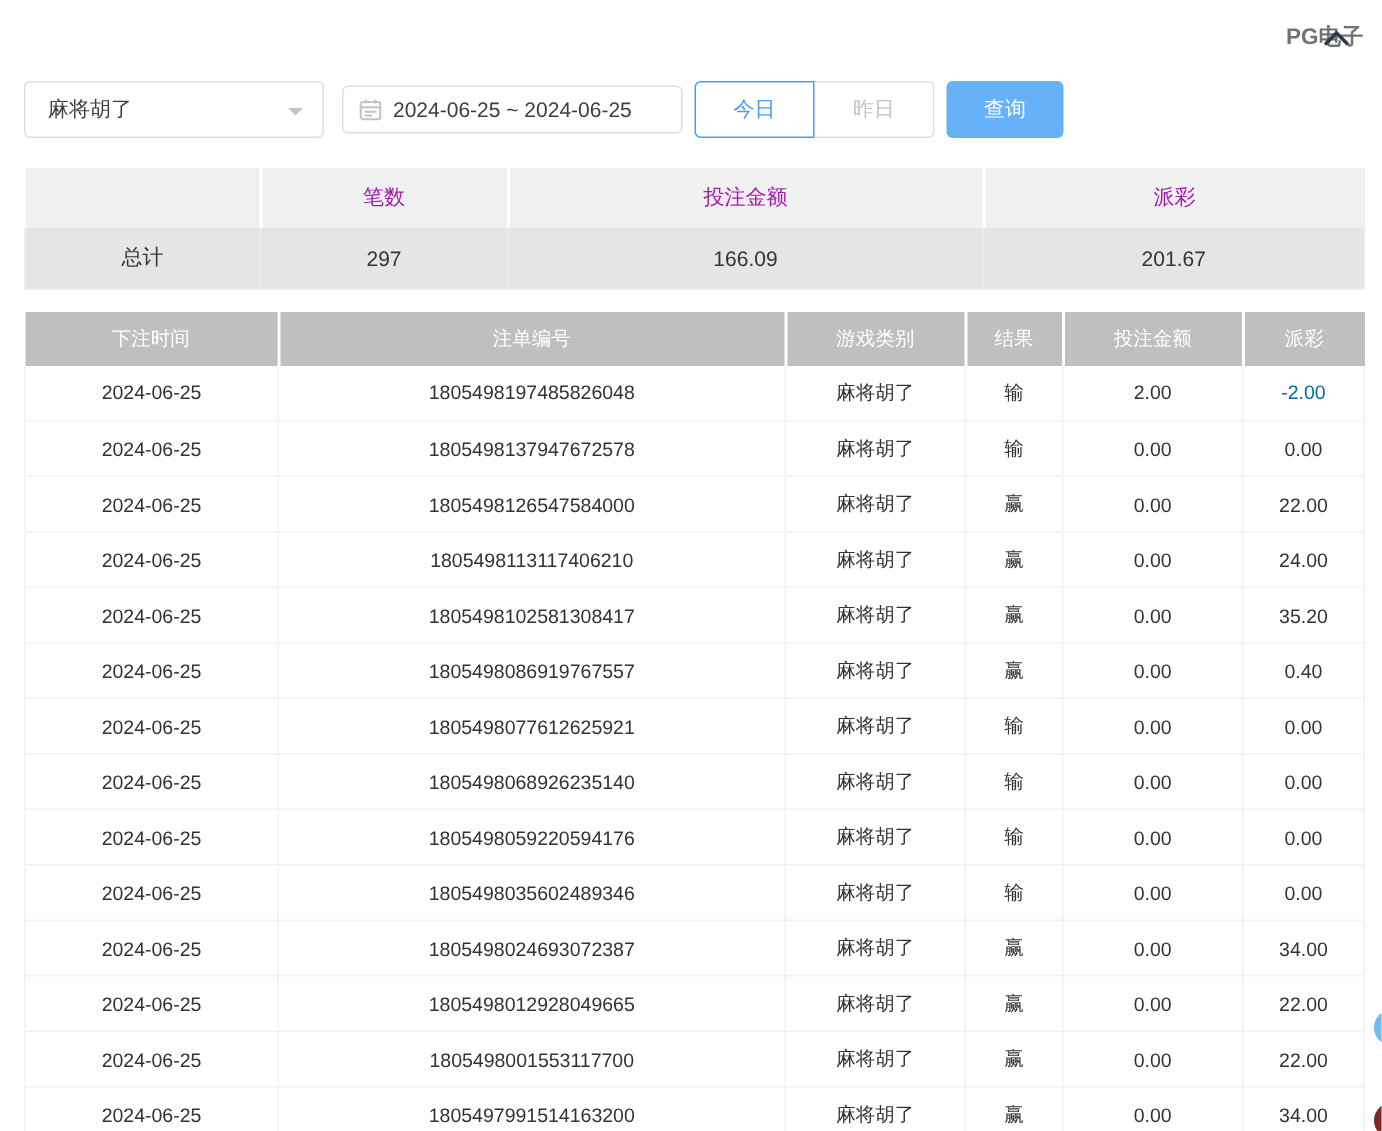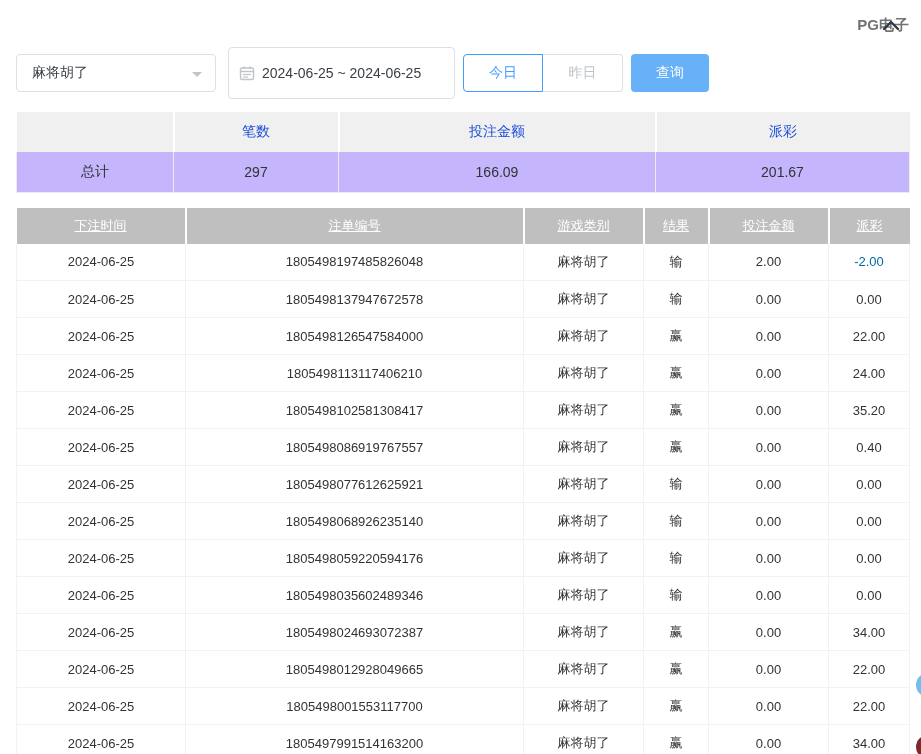--- a/index.html
+++ b/index.html
@@ -16,48 +16,48 @@
 
   
   .filters { display: flex; align-items: center; margin-top: 16px; height: 38px; }
   .select-box { position: relative; width: 200px; height: 38px; border: 1px solid #dcdfe6;
     border-radius: 4px; background: #fff; display: flex; align-items: center;
     padding: 0 30px 0 15px; cursor: pointer; }
   .select-value { font-size: 14px; color: #3a3f45; }
   .select-caret { position: absolute; right: 13px; top: 17px; width: 0; height: 0;
     border-left: 5px solid transparent; border-right: 5px solid transparent;
     border-top: 5px solid #c0c4cc; }
-  .date-box { width: 227px; height: 52px; border: 1px solid #dcdfe6; border-radius: 4px;
+  .date-box { width: 227px; height: 32px; border: 1px solid #dcdfe6; border-radius: 4px;
     margin-left: 12px; display: flex; align-items: center; padding: 0 10px; cursor: pointer; }
   .cal-icon { width: 16px; height: 16px; margin-right: 7px; flex: 0 0 auto; }
   .date-value { font-size: 14px; color: #3a3f45; white-space: nowrap; }
 
   .quick-group { display: flex; margin-left: 8px; height: 38px; }
   .qbtn { width: 80px; height: 38px; background: #fff; border: 1px solid #dcdfe6;
     border-left-width: 0; font-size: 14px; color: #c0c4cc; cursor: pointer;
     font-family: inherit; }
   .qbtn:first-child { border-left-width: 1px; border-radius: 4px 0 0 4px; }
   .qbtn:last-child { border-radius: 0 4px 4px 0; }
   .qbtn.active { border: 1px solid #409eff; color: #409eff; position: relative; z-index: 1; }
   .search-btn { width: 78px; height: 38px; margin-left: 8px; border: none; border-radius: 4px;
     background: #66b1f7; color: #fff; font-size: 14px; cursor: pointer; font-family: inherit; }
 
   
   table { border-collapse: collapse; table-layout: fixed; }
   .summary-table { width: 893px; margin-top: 20px; font-size: 14px; }
-  .summary-table th { background: #f0f0f0; height: 40px; font-weight: normal; color: #1d4ed8;
+  .summary-table th { background: #f0f0f0; height: 40px; font-weight: normal; color: #a21caf;
     border-right: 2px solid #fff; }
   .summary-table th:last-child { border-right: none; }
-  .summary-table td { height: 40px; text-align: center; color: #333; background: #c4b5fd;
+  .summary-table td { height: 40px; text-align: center; color: #333; background: #e5e5e5;
     border: 1px solid #ececec; border-top: none; }
 
   
   .bets-table { width: 893px; margin-top: 15px; font-size: 13px; }
   .bets-table th { background: #bfbfbf; color: #fff; height: 36px; font-weight: normal;
-    border-right: 2px solid #fff; text-decoration: underline; }
+    border-right: 2px solid #fff; }
   .bets-table th:last-child { border-right: none; }
   .bets-table td { height: 37px; text-align: center; color: #333; background: #fff;
     border: 1px solid #f2f2f2; border-top: none; }
   .bets-table td.neg { color: #0369a1; }
 
   
   .float-btn { position: absolute; border-radius: 50%; border: none; cursor: pointer; }
   .float-blue { left: 916px; top: 673px; width: 24px; height: 24px; background: #70bdf2; }
   .float-red  { left: 916px; top: 735px; width: 24px; height: 24px; background: #7e2a2a; }
 </style>

